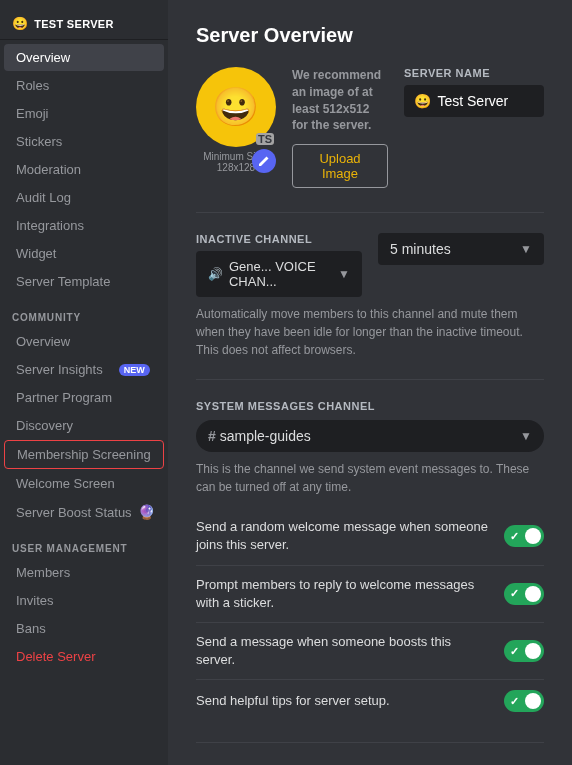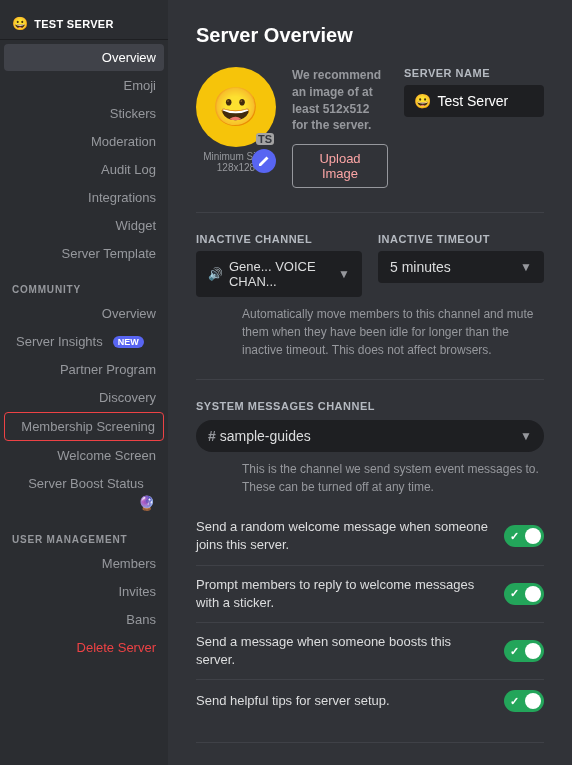--- a/index.html
+++ b/index.html
@@ -50,21 +50,20 @@
       padding: 6px 8px 6px 12px;
       font-size: 13px;
       color: #96989d;
       cursor: pointer;
       border-radius: 4px;
       margin: 1px 4px;
       transition: background 0.1s;
       white-space: nowrap;
       overflow: hidden;
       text-overflow: ellipsis;
-      text-align: right;
     }
     .nav-item.active {
       background: #404249;
       color: #ffffff;
       font-weight: 500;
     }
     .nav-item.selected-red {
       border: 1px solid #ed4245;
       color: #96989d;
     }
@@ -77,21 +76,21 @@
       font-size: 10px;
       font-weight: 700;
       color: #96989d;
       text-transform: uppercase;
       letter-spacing: 0.8px;
     }
 
     .nav-item-with-badge {
       display: flex;
       align-items: center;
-      gap: 10px;
+      gap: 16px;
     }
     .badge-new {
       background: #5865f2;
       color: #ffffff;
       font-size: 9px;
       font-weight: 700;
       padding: 1px 5px;
       border-radius: 8px;
       text-transform: uppercase;
     }
@@ -168,21 +167,21 @@
     .recommend-text {
       font-size: 12px;
       color: #96989d;
       line-height: 1.4;
       margin-bottom: 10px;
       font-weight: bold;
     }
     .upload-btn {
       background: transparent;
       border: 1px solid #96989d;
-      color: #fca5a5;
+      color: #eab308;
       padding: 6px 14px;
       border-radius: 4px;
       font-size: 13px;
       cursor: pointer;
       font-weight: 500;
     }
 
     .server-name-section {
       flex: 1;
     }
@@ -244,21 +243,20 @@
     }
     .chevron-down {
       color: #96989d;
       font-size: 12px;
     }
     .helper-text {
       font-size: 12px;
       color: #96989d;
       line-height: 1.5;
       margin-top: 8px;
-      margin-left: 46px;
     }
 
     .section-title {
       font-size: 11px;
       font-weight: 700;
       color: #b5bac1;
       text-transform: uppercase;
       letter-spacing: 0.5px;
       margin-bottom: 8px;
     }
@@ -350,20 +348,21 @@
 <body>
 
 <nav class="sidebar">
   <div class="server-header">
     <span class="server-emoji">😀</span>
     <span class="server-name">TEST SERVER</span>
   </div>
 
   <div id="top-nav">
       <div class="nav-item active">Overview</div>
+      <div class="nav-item">Roles</div>
       <div class="nav-item">Emoji</div>
       <div class="nav-item">Stickers</div>
       <div class="nav-item">Moderation</div>
       <div class="nav-item">Audit Log</div>
       <div class="nav-item">Integrations</div>
       <div class="nav-item">Widget</div>
       <div class="nav-item">Server Template</div>
     </div>
 
   <div class="section-header">COMMUNITY</div>
@@ -375,21 +374,21 @@
           <span>Server Insights</span>
           <span class="badge-new">NEW</span>
         </span>
       </div>
       <div class="nav-item">Partner Program</div>
       <div class="nav-item">Discovery</div>
       <div class="nav-item selected-red">Membership Screening</div>
       <div class="nav-item">Welcome Screen</div>
     </div>
 
-  <div class="nav-item" style="display:flex;align-items:center;gap:4px;flex-direction:column;">
+  <div class="nav-item" style="display:flex;align-items:center;gap:4px;">
     <span>Server Boost Status</span>
     <span class="badge-icon">🔮</span>
   </div>
 
   <div class="section-header">USER MANAGEMENT</div>
 
   <div id="user-nav">
       <div class="nav-item">Members</div>
       <div class="nav-item">Invites</div>
       <div class="nav-item">Bans</div>
@@ -437,21 +436,20 @@
       <div class="field-label">INACTIVE CHANNEL</div>
       <div class="select-control">
         <div class="select-value">
           <span class="voice-icon">🔊</span>
           <span>Gene... VOICE CHAN...</span>
         </div>
         <span class="chevron-down">▼</span>
       </div>
     </div>
     <div class="form-group">
-      <div class="field-label">INACTIVE TIMEOUT</div>
       <div class="select-control">
         <span>5 minutes</span>
         <span class="chevron-down">▼</span>
       </div>
     </div>
   </div>
   <p class="helper-text">Automatically move members to this channel and mute them when they have been idle for longer than the inactive timeout. This does not affect browsers.</p>
 
   <div class="divider"></div>
 

